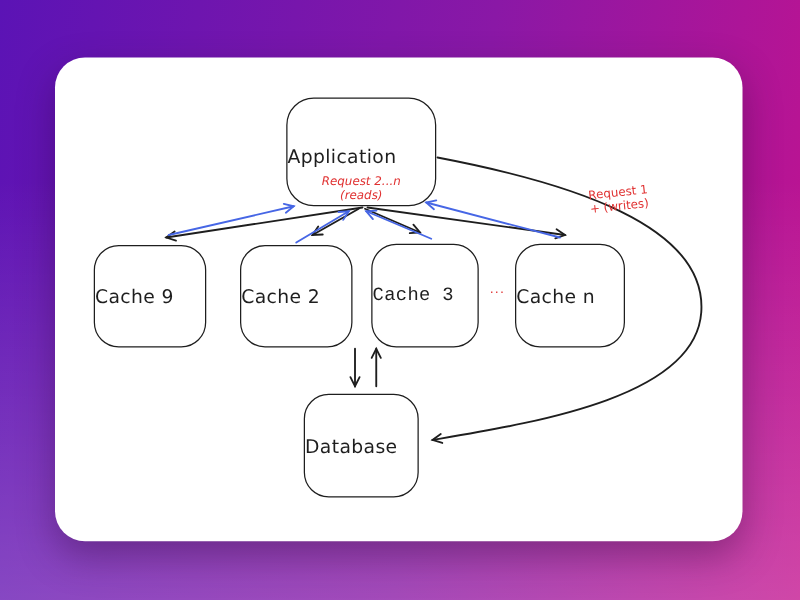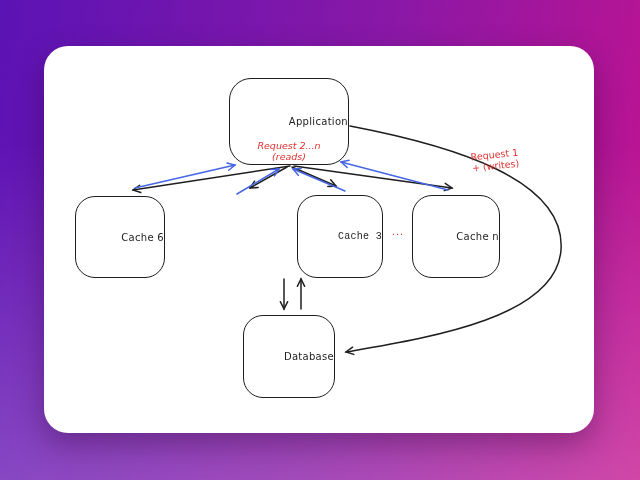--- a/index.html
+++ b/index.html
@@ -30,22 +30,22 @@
     pointer-events: none;
   }
 
   .node {
     position: absolute;
     border: 1.6px solid #1e1e1e;
     border-radius: 20px;
     background: #ffffff;
     display: flex;
     align-items: center;
-    justify-content: flex-end;
-    font-size: 10px;
+    justify-content: flex-start;
+    font-size: 15px;
     color: #1e1e1e;
     letter-spacing: 0.3px;
   }
   .node-application { left: 229px; top: 78px;  width: 120px; height: 87px; border-radius: 22px; align-items: flex-start; }
   .node-application .node-label { margin-top: 37px; }
   .node-cache-1     { left: 75px;  top: 196px; width: 90px;  height: 82px; }
   .node-cache-2     { left: 192px; top: 196px; width: 90px;  height: 82px; }
   .node-cache-3     { left: 297px; top: 195px; width: 86px;  height: 83px; font-family: Liberation Mono, monospace; }
   .node-cache-n     { left: 412px; top: 195px; width: 88px;  height: 83px; }
   .node-database    { left: 243px; top: 315px; width: 92px;  height: 83px; }
@@ -109,21 +109,24 @@
       <line x1="301" y1="309" x2="301" y2="279" marker-end="url(#arrow-black)"></line>
     </g>
 
     <path d="M350,126 C455,146 566,180 561,250 C556,318 428,338 346,352" stroke="#1e1e1e" stroke-width="1.5" fill="none" marker-end="url(#arrow-black)"></path>
   </svg>
 
   <div class="node node-application">
     <span class="node-label">Application</span>
   </div>
   <div class="node node-cache-1">
-    <span class="node-label">Cache 6</span>
+    <span class="node-label">Cache 9</span>
+  </div>
+  <div class="node node-cache-2">
+    <span class="node-label">Cache 2</span>
   </div>
   <div class="node node-cache-3">
     <span class="node-label">Cache 3</span>
   </div>
   <div class="node node-database">
     <span class="node-label">Database</span>
   </div>
   <div class="node node-cache-n">
     <span class="node-label">Cache n</span>
   </div>

